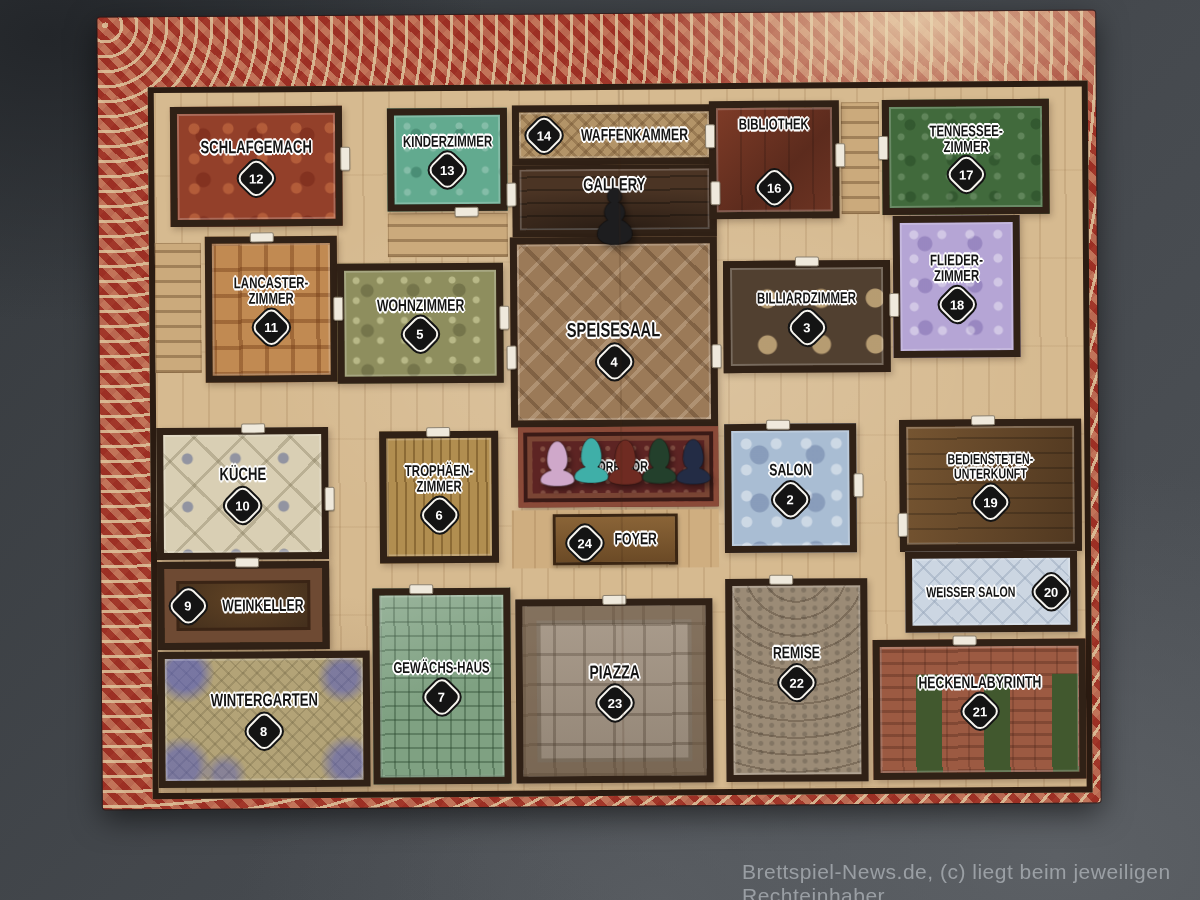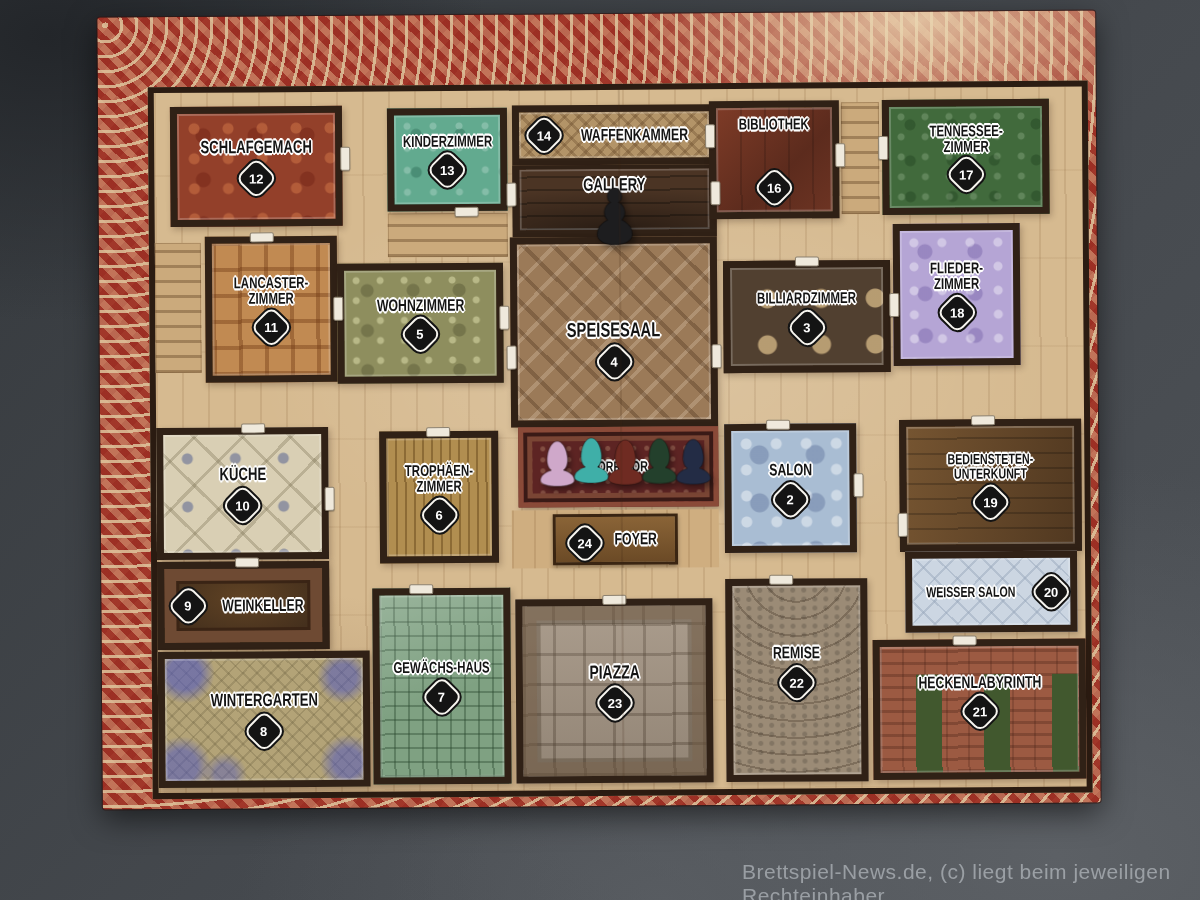--- a/index.html
+++ b/index.html
@@ -243,21 +243,21 @@
         </div>
     </div>
 
     <div class="room r-billiard" style="left:568px;top:172px;width:167px;height:112px">
       <span class="rlabel fs14">Billiardzimmer</span>
       <div class="badge">
           <span>3</span>
         </div>
     </div>
 
-    <div class="room r-flieder narrow" style="left:738px;top:136px;width:127px;height:142px">
+    <div class="room r-flieder narrow" style="left:738px;top:128px;width:127px;height:142px">
       <span class="rlabel fs14">Flieder-Zimmer</span>
       <div class="badge">
           <span>18</span>
         </div>
     </div>
 
     <div class="room r-kueche" style="left:0;top:335px;width:172px;height:132px">
       <span class="rlabel fs16">Küche</span>
       <div class="badge">
           <span>10</span>

